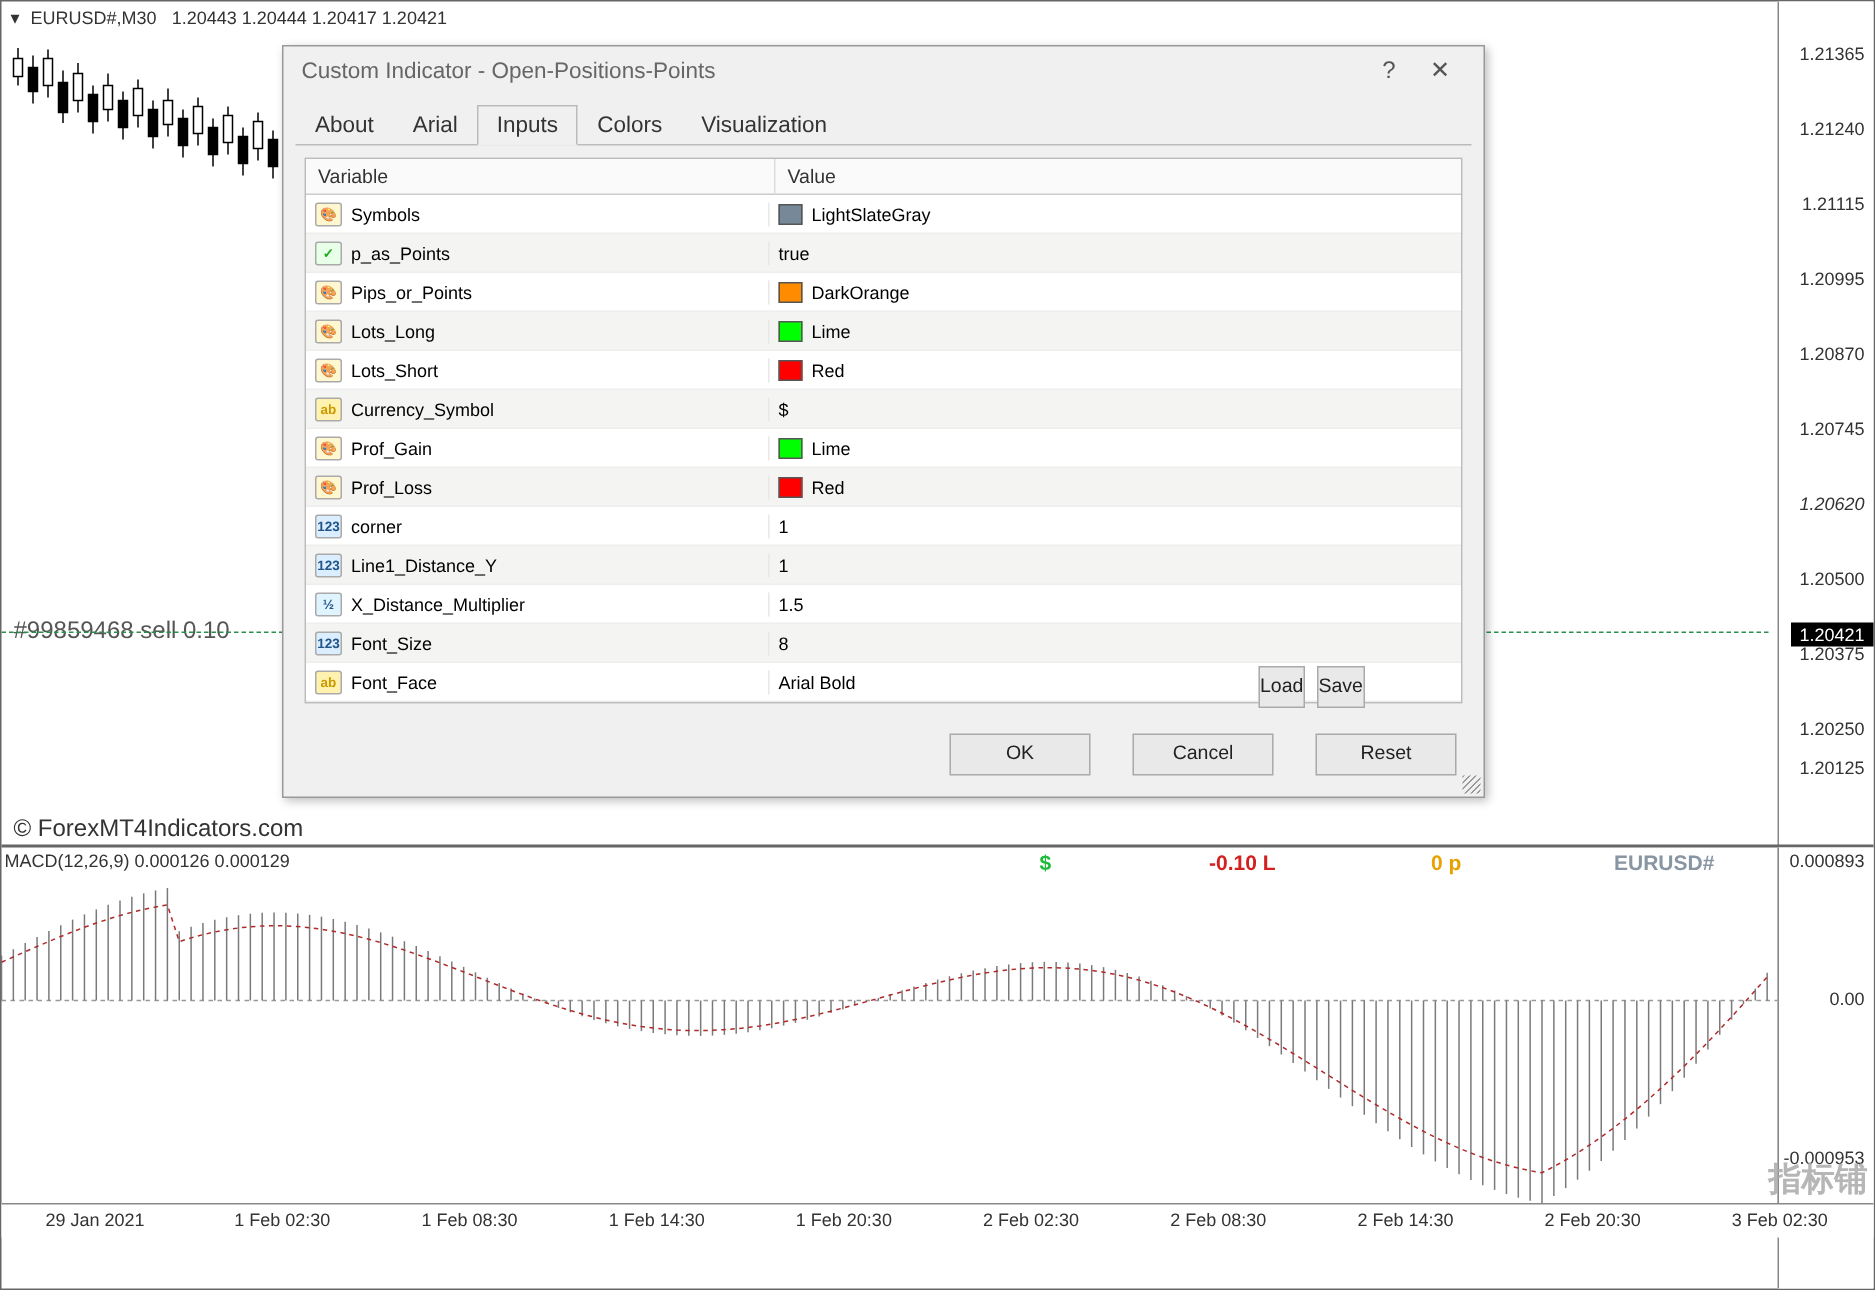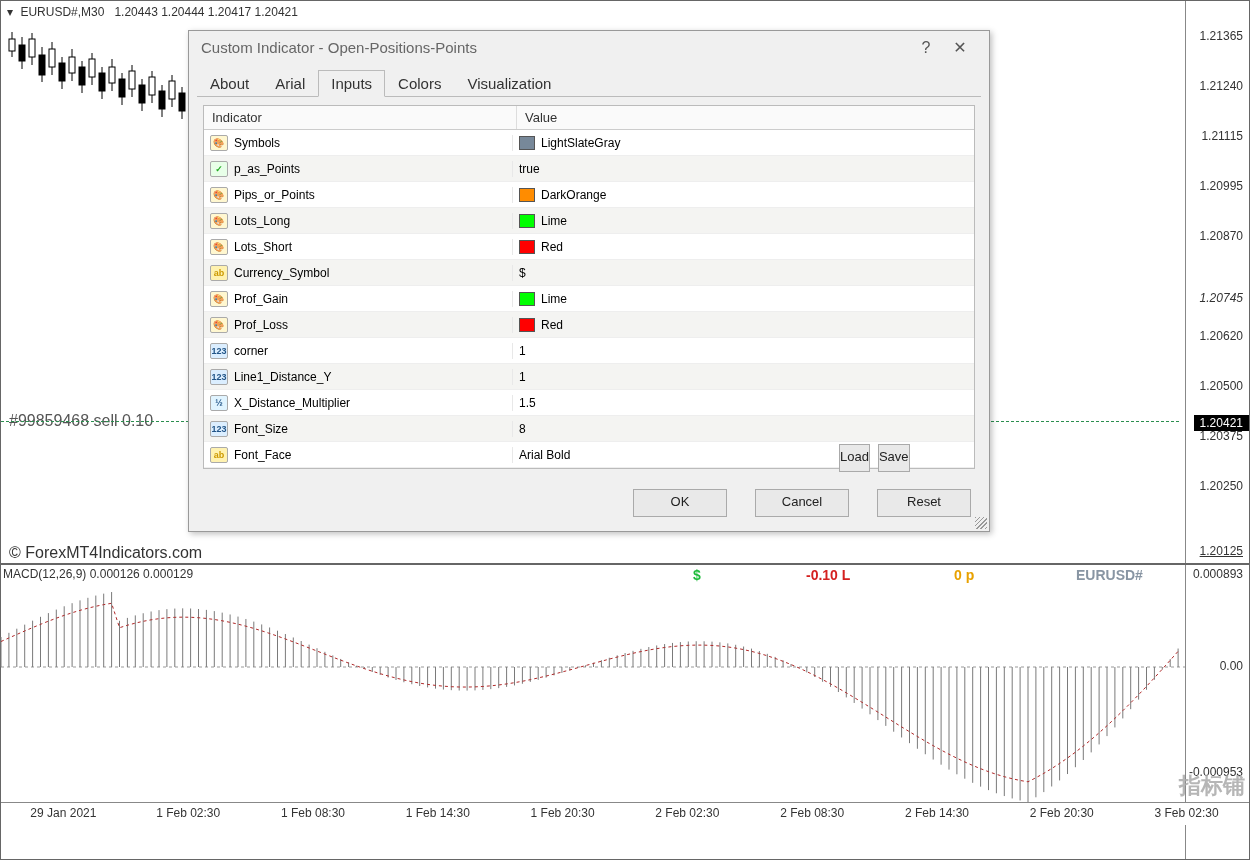--- a/index.html
+++ b/index.html
@@ -107,26 +107,26 @@
   <div class="order-label">#99859468 sell 0.10</div>
   <div class="order-line"></div>
   <div class="source-url">© ForexMT4Indicators.com</div>
 
   <div class="price-axis" id="price-axis">
       <div class="tick" style="top: 28px;">1.21365</div>
       <div class="tick" style="top: 78px;">1.21240</div>
       <div class="tick" style="top: 128px;">1.21115</div>
       <div class="tick" style="top: 178px;">1.20995</div>
       <div class="tick" style="top: 228px;">1.20870</div>
-      <div class="tick" style="top: 290px; font-style: italic;">1.20745</div>
-      <div class="tick" style="top: 328px;">1.20620</div>
+      <div class="tick" style="top: 278px;">1.20745</div>
+      <div class="tick" style="top: 328px; font-style: italic;">1.20620</div>
       <div class="tick" style="top: 378px;">1.20500</div>
       <div class="tick" style="top: 428px;">1.20375</div>
       <div class="tick" style="top: 478px;">1.20250</div>
-      <div class="tick" style="top: 543px; text-decoration: underline;">1.20125</div>
+      <div class="tick" style="top: 504px;">1.20125</div>
     </div>
   <div class="price-box" style="top:414px">1.20421</div>
 
   <div class="lower">
     <div class="macd-head">MACD(12,26,9) 0.000126 0.000129</div>
     <span class="ind-row" style="left: 692px; color: rgb(29, 187, 58);">$</span>
     <span class="ind-row" style="left: 805px; color: rgb(212, 32, 31);">-0.10 L</span>
     <span class="ind-row" style="left: 953px; color: rgb(232, 161, 0);">0 p</span>
     <span class="ind-row" style="left: 1075px; color: rgb(136, 149, 163);">EURUSD#</span>
 
@@ -317,21 +317,21 @@
   </div>
   <div class="tabs" id="tabs">
       <div class="tab">About</div>
       <div class="tab">Arial</div>
       <div class="tab active">Inputs</div>
       <div class="tab">Colors</div>
       <div class="tab">Visualization</div>
     </div>
   <div class="panel">
     <div class="thead">
-      <div class="col-var">Indicator</div>
+      <div class="col-var">Variable</div>
       <div class="col-val">Value</div>
     </div>
     <div id="rows">
         <div class="row">
           <div class="cell-var">
             <span class="ico color">🎨</span>
             <span>Symbols</span>
           </div>
           <div class="cell-val">
             <span class="sw" style="background: rgb(119, 136, 153);"></span>

